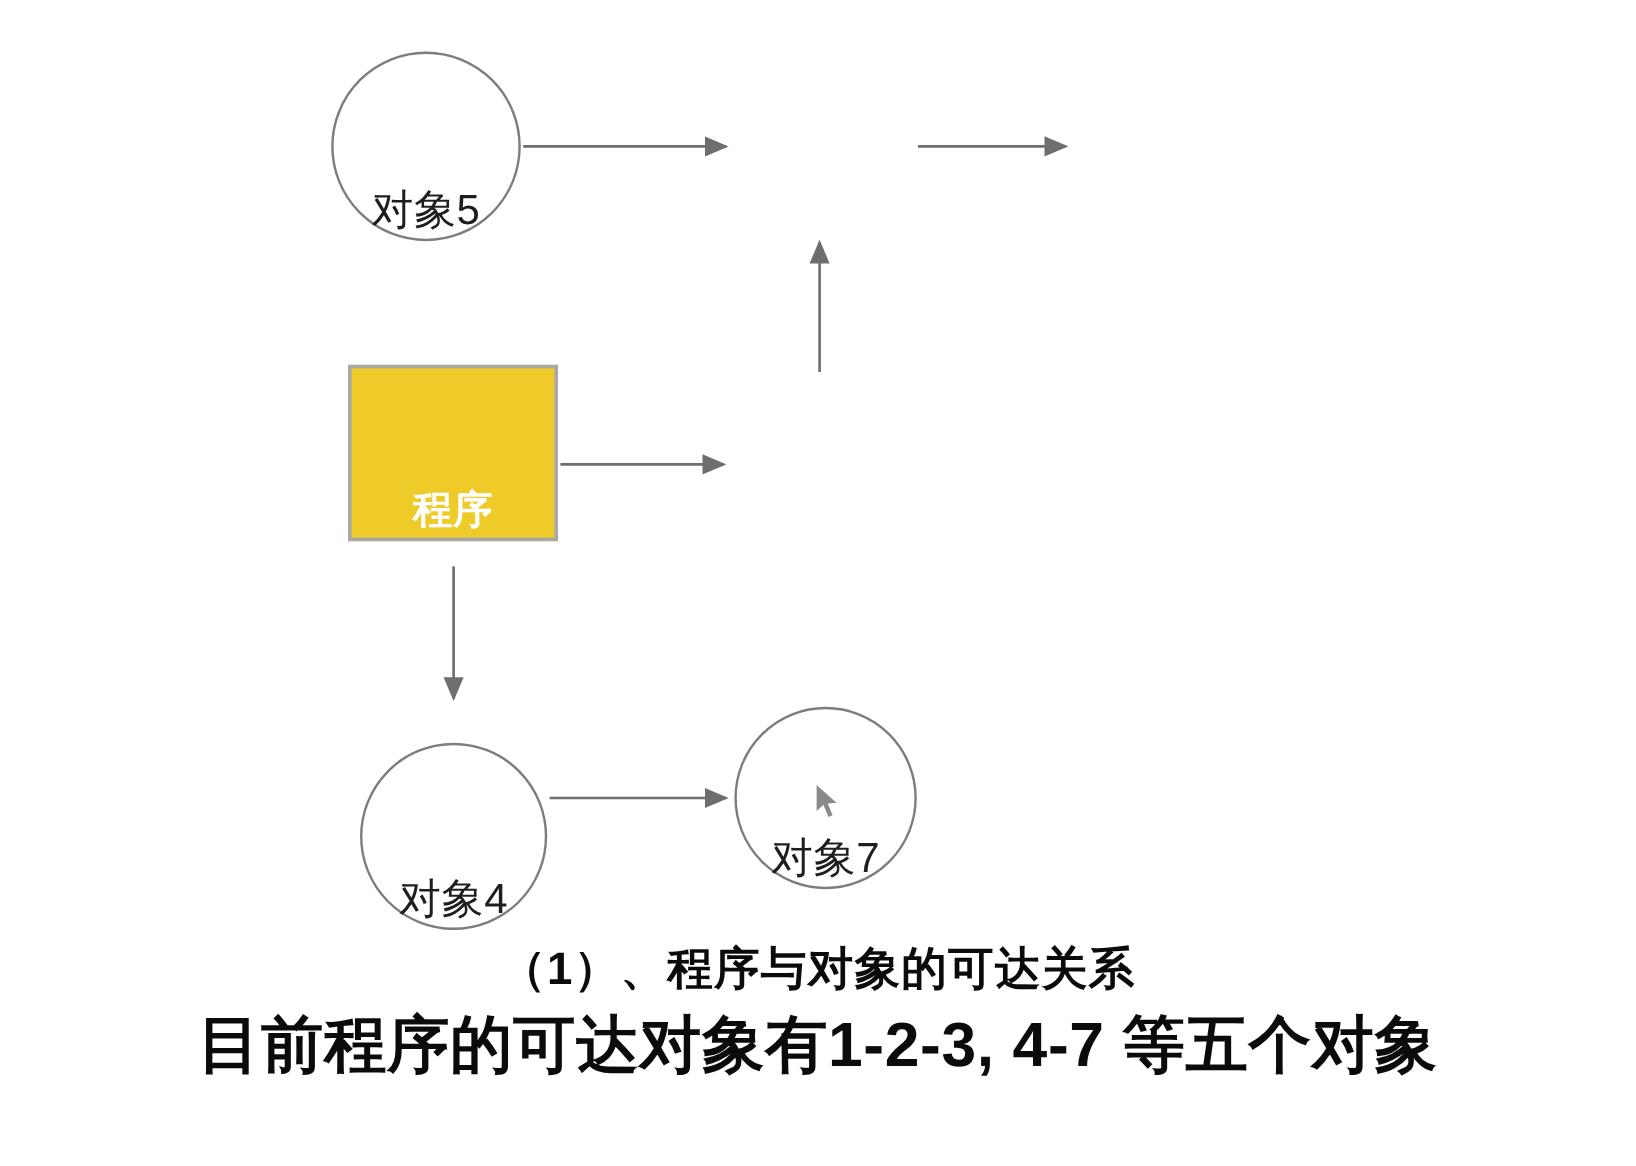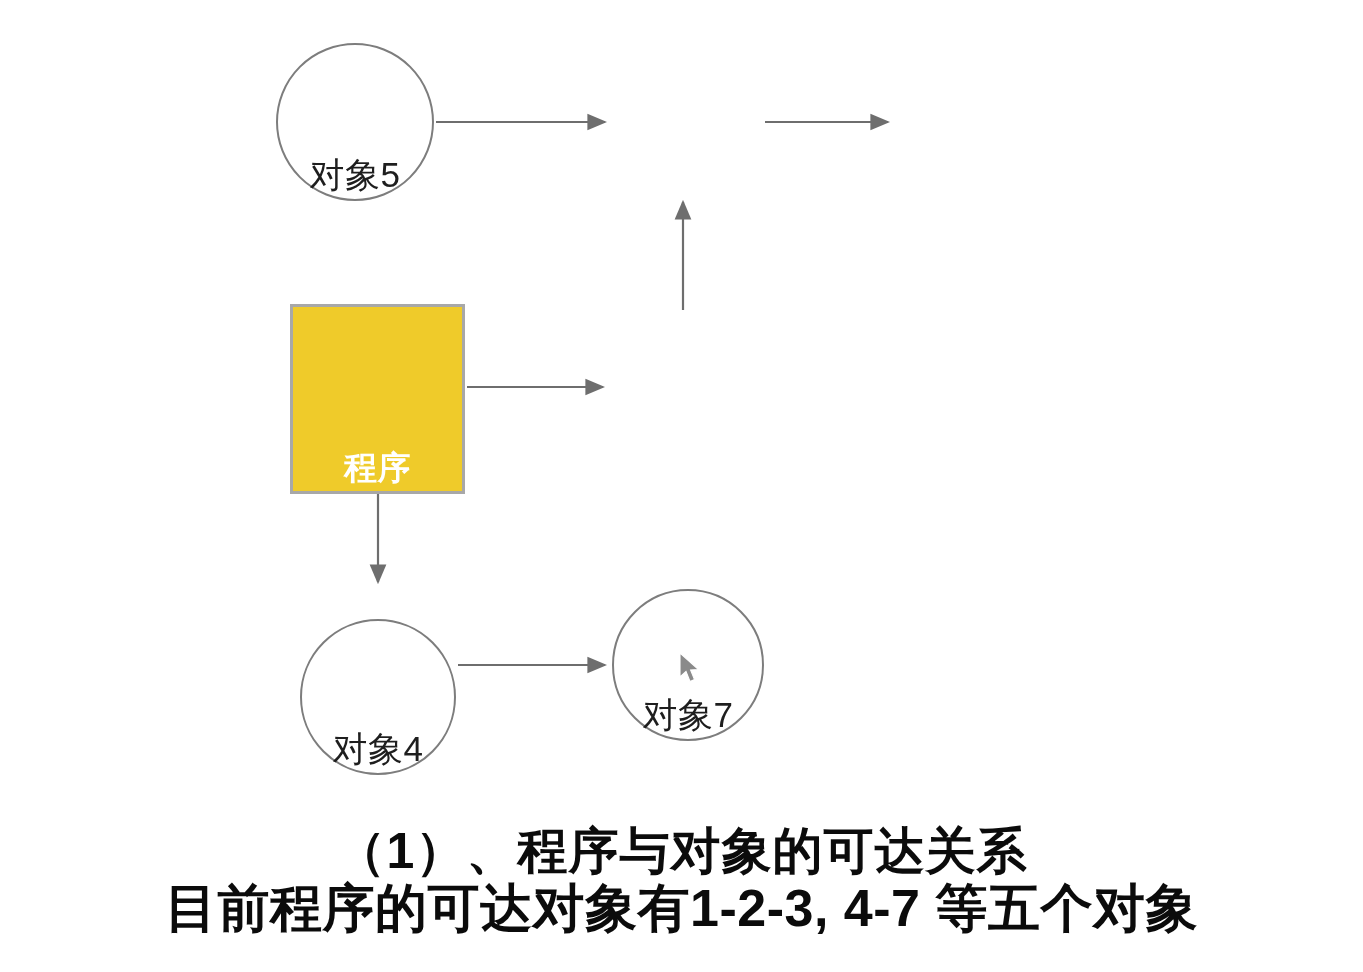--- a/index.html
+++ b/index.html
@@ -41,21 +41,21 @@
     left:0;right:0;
     text-align:center;
     color:#000000;
   }
   .caption-line{
     font-weight:700;
     color:#0b0b0b;
     line-height:1.08;
     white-space:nowrap;
   }
-  #caption-line-1{font-size:50px;letter-spacing:1px;margin-top:36px;}
+  #caption-line-1{font-size:38px;letter-spacing:1px;}
   #caption-line-2{font-size:52px;letter-spacing:0.5px;}
 
   #cursor{position:absolute;pointer-events:none;opacity:.55;}
 </style>
 </head>
 <body>
 
 <div id="stage">
 
   <svg id="edges" viewBox="0 0 1363 972">
@@ -77,36 +77,36 @@
 
     <line x1="458" y1="665" x2="605" y2="665" stroke="#6e6e6e" stroke-width="2.2" marker-end="url(#arrowhead)"></line>
   </svg>
 
   <div class="node circle" style="left:276px;top:43px;width:158px;height:158px;">
     <span>对象5</span>
   </div>
 
 
 
-  <div class="node box" style="left:290px;top:304px;width:175px;height:190px;">
+  <div class="node box" style="left:290px;top:304px;width:175px;height:147px;">
     <span>程序</span>
   </div>
 
 
 
   <div class="node circle" style="left:300px;top:619px;width:156px;height:156px;">
     <span>对象4</span>
   </div>
 
   <div class="node circle" style="left:612px;top:589px;width:152px;height:152px;">
     <span>对象7</span>
   </div>
 
   <svg id="cursor" style="left:678px;top:652px;" width="26" height="34" viewBox="0 0 26 34">
     <path d="M2,1 L2,25 L8,19.5 L12,29.5 L16.5,27.6 L12.6,18 L20.5,17.6 Z" fill="#2b2b2b" stroke="#ffffff" stroke-width="1.1"></path>
   </svg>
 
   <div class="caption-wrap" style="top:788px;">
     <div class="caption-line" id="caption-line-1">（1）、程序与对象的可达关系</div>
-    <div class="caption-line" id="caption-line-2" style="margin-top:2px;">目前程序的可达对象有1-2-3, 4-7 等五个对象</div>
+    <div class="caption-line" id="caption-line-2" style="margin-top:14px;">目前程序的可达对象有1-2-3, 4-7 等五个对象</div>
   </div>
 
 </div>
 
 </body></html>

